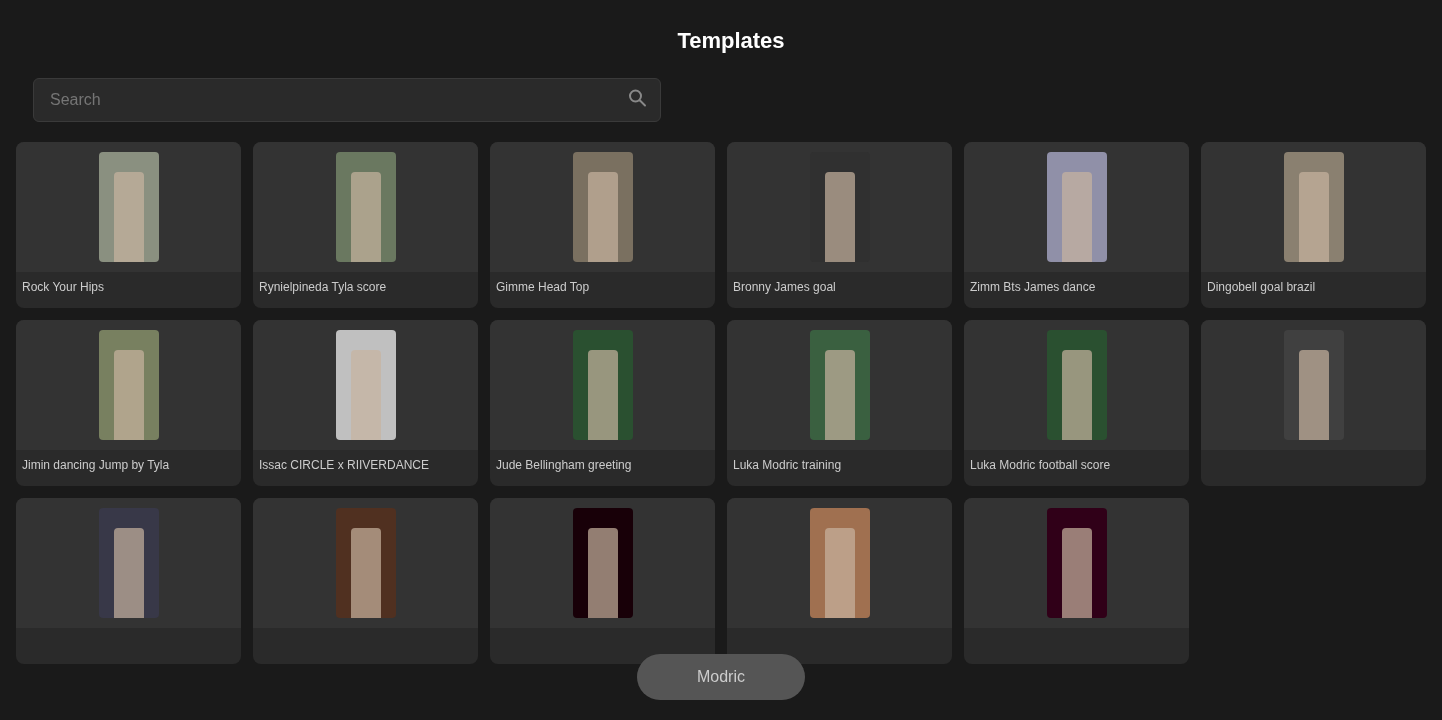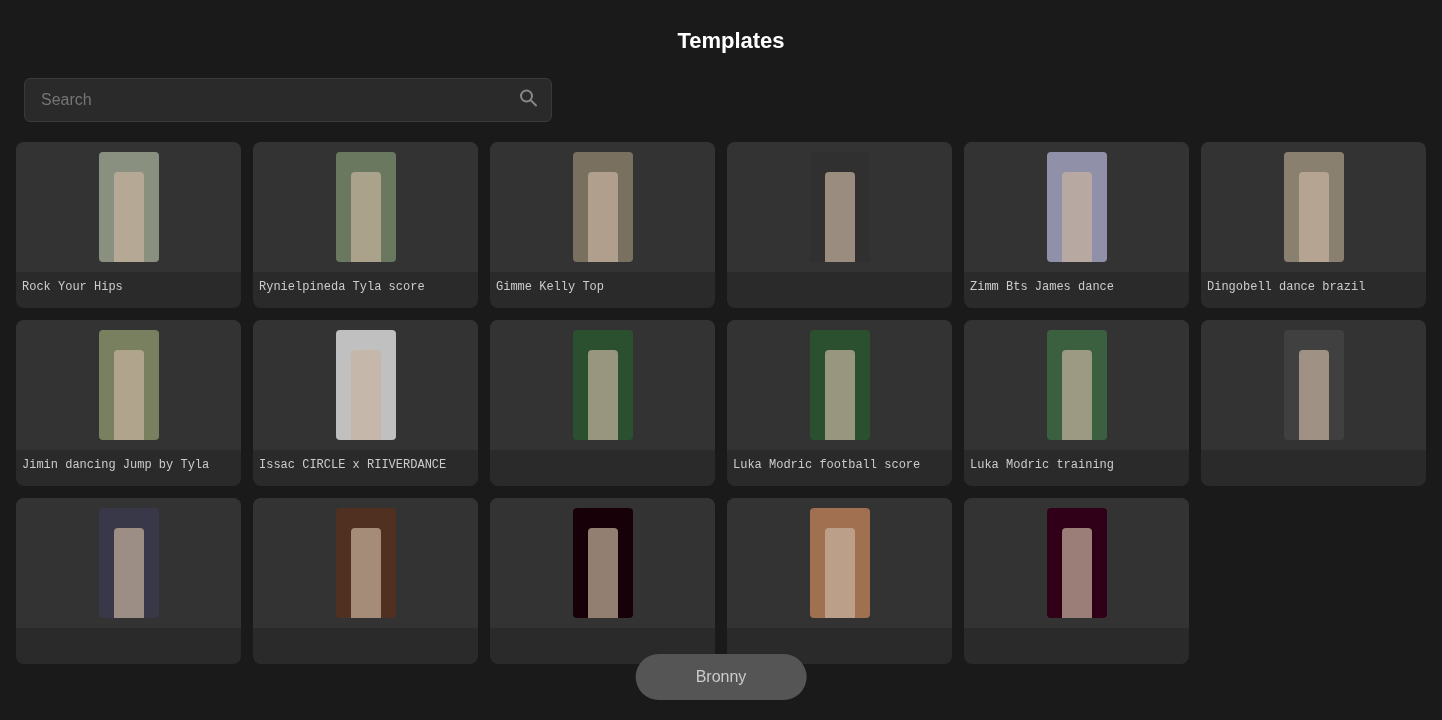--- a/index.html
+++ b/index.html
@@ -23,25 +23,25 @@
     .page-title {
       font-size: 22px;
       font-weight: bold;
       color: #ffffff;
       text-align: center;
       margin-bottom: 24px;
       margin-top: 8px;
       margin-left: 20px;
     }
     .search-container {
-      width: 528px;
+      width: 628px;
       position: relative;
       margin-bottom: 20px;
       align-self: flex-start;
-      margin-left: 24px;
+      margin-left: 33px;
     }
     .search-input {
       width: 100%;
       background: #2a2a2a;
       border: 1px solid #3a3a3a;
       border-radius: 6px;
       padding: 12px 16px;
       font-size: 16px;
       color: #aaa;
       outline: none;
@@ -89,21 +89,20 @@
       border-radius: 4px;
       position: relative;
       overflow: hidden;
     }
     .template-label {
       padding: 8px 6px;
       font-size: 12px;
       color: #cccccc;
       line-height: 1.3;
       min-height: 36px;
-      font-family: Liberation Mono, monospace;
     }
     
     .person-silhouette {
       position: absolute;
       bottom: 0;
       left: 50%;
       transform: translateX(-50%);
       width: 30px;
       height: 90px;
       background: rgba(200,180,160,0.7);
@@ -175,44 +174,45 @@
           </div>
         </div>
         <div class="template-label">Rynielpineda Tyla score</div>
       </div>
       <div class="template-card">
         <div class="template-thumbnail">
           <div class="thumbnail-inner t3">
             <div class="person-silhouette"></div>
           </div>
         </div>
-        <div class="template-label">Gimme Kelly Top</div>
+        <div class="template-label">Gimme Head Top</div>
       </div>
       <div class="template-card">
         <div class="template-thumbnail">
           <div class="thumbnail-inner t4">
             <div class="person-silhouette"></div>
           </div>
         </div>
+        <div class="template-label">Bronny James goal</div>
       </div>
       <div class="template-card">
         <div class="template-thumbnail">
           <div class="thumbnail-inner t5">
             <div class="person-silhouette"></div>
           </div>
         </div>
         <div class="template-label">Zimm Bts James dance</div>
       </div>
       <div class="template-card">
         <div class="template-thumbnail">
           <div class="thumbnail-inner t7">
             <div class="person-silhouette"></div>
           </div>
         </div>
-        <div class="template-label">Dingobell dance brazil</div>
+        <div class="template-label">Dingobell goal brazil</div>
       </div>
       <div class="template-card">
         <div class="template-thumbnail">
           <div class="thumbnail-inner t8">
             <div class="person-silhouette"></div>
           </div>
         </div>
         <div class="template-label">Jimin dancing Jump by Tyla</div>
       </div>
       <div class="template-card">
@@ -222,36 +222,37 @@
           </div>
         </div>
         <div class="template-label">Issac CIRCLE x RIIVERDANCE</div>
       </div>
       <div class="template-card">
         <div class="template-thumbnail">
           <div class="thumbnail-inner t10">
             <div class="person-silhouette"></div>
           </div>
         </div>
+        <div class="template-label">Jude Bellingham greeting</div>
+      </div>
+      <div class="template-card">
+        <div class="template-thumbnail">
+          <div class="thumbnail-inner t11">
+            <div class="person-silhouette"></div>
+          </div>
+        </div>
+        <div class="template-label">Luka Modric training</div>
       </div>
       <div class="template-card">
         <div class="template-thumbnail">
           <div class="thumbnail-inner t12">
             <div class="person-silhouette"></div>
           </div>
         </div>
         <div class="template-label">Luka Modric football score</div>
-      </div>
-      <div class="template-card">
-        <div class="template-thumbnail">
-          <div class="thumbnail-inner t11">
-            <div class="person-silhouette"></div>
-          </div>
-        </div>
-        <div class="template-label">Luka Modric training</div>
       </div>
       <div class="template-card">
         <div class="template-thumbnail">
           <div class="thumbnail-inner t13">
             <div class="person-silhouette"></div>
           </div>
         </div>
         <div class="template-label"></div>
       </div>
       <div class="template-card">
@@ -290,13 +291,13 @@
         <div class="template-thumbnail">
           <div class="thumbnail-inner t18">
             <div class="person-silhouette"></div>
           </div>
         </div>
         <div class="template-label"></div>
       </div>
     </div>
 </div>
 
-<button class="confirm-button">Bronny</button>
+<button class="confirm-button">Modric</button>
 
 </body></html>

